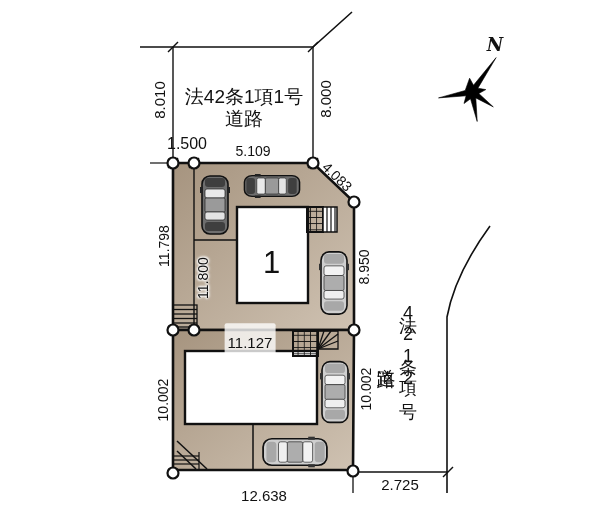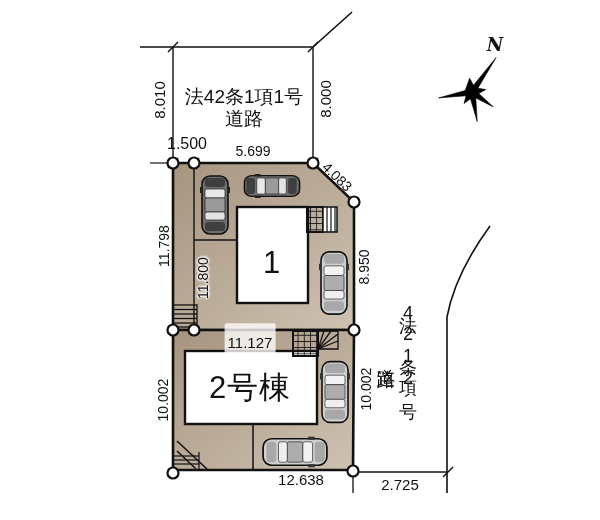--- a/index.html
+++ b/index.html
@@ -154,38 +154,37 @@
 
   <div class="lbl roadname" style="left:244px;top:108px;">
     <span style="display:block">法42条1項1号</span>
     <span style="display:block">道路</span>
   </div>
 
   <div class="lbl rot dim15" style="left:160px;top:100px;">8.010</div>
   <div class="lbl rot dim15" style="left:326px;top:99px;">8.000</div>
 
   <div class="lbl dim13" style="left:187px;top:144px;">1.500</div>
-  <div class="lbl" style="left:253px;top:151px;">5.699</div>
+  <div class="lbl" style="left:253px;top:151px;">5.109</div>
   <div class="lbl" style="left:337px;top:177px;transform:translate(-50%,-50%) rotate(44deg);">4.083</div>
 
   <div class="lbl rot" style="left:164px;top:246px;">11.798</div>
   <div class="lbl rot halo" style="left:203px;top:278px;">11.800</div>
   <div class="lbl rot" style="left:364px;top:267px;">8.950</div>
 
   <div class="lbl bldg" style="left:272px;top:263px;">
     <span style="display:block">1</span>
   </div>
 
   <div class="lbl dim15 onlot" style="left:250px;top:343px;">11.127</div>
 
-  <div class="lbl bldg" style="left:250px;top:388px;">2号棟</div>
 
   <div class="lbl rot" style="left:163px;top:400px;">10.002</div>
   <div class="lbl rot" style="left:366px;top:389px;">10.002</div>
 
-  <div class="lbl dim15" style="left:264px;top:480px;margin-left:37px;">12.638</div>
+  <div class="lbl dim15" style="left:264px;top:496px;">12.638</div>
   <div class="lbl dim15" style="left:400px;top:485px;">2.725</div>
 
   <div class="vtext" style="position:absolute;left:399px;top:302px;">法42条1項2号</div>
   <div class="vtext" style="position:absolute;left:377px;top:354px;font-size:19px;">道路</div>
 
   <div class="lbl north" style="left:495px;top:45px;">N</div>
 </div>
 
 </body></html>

